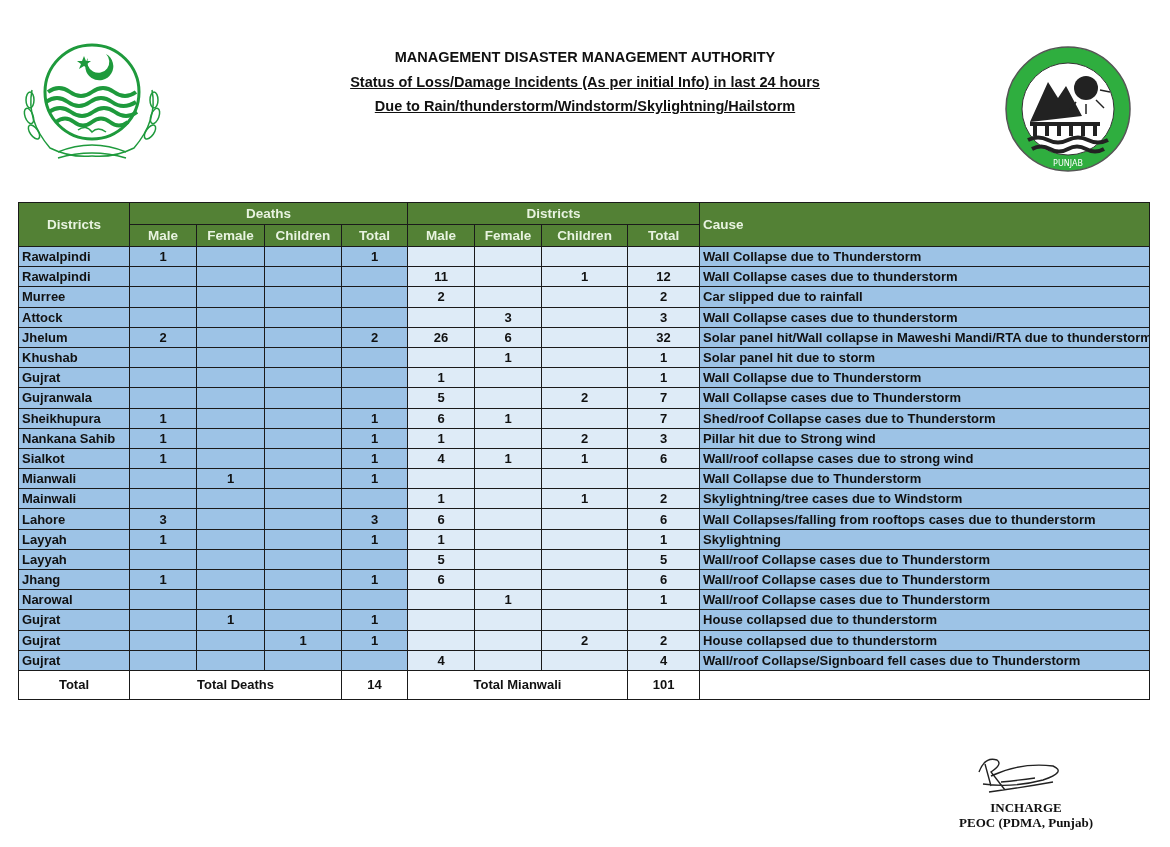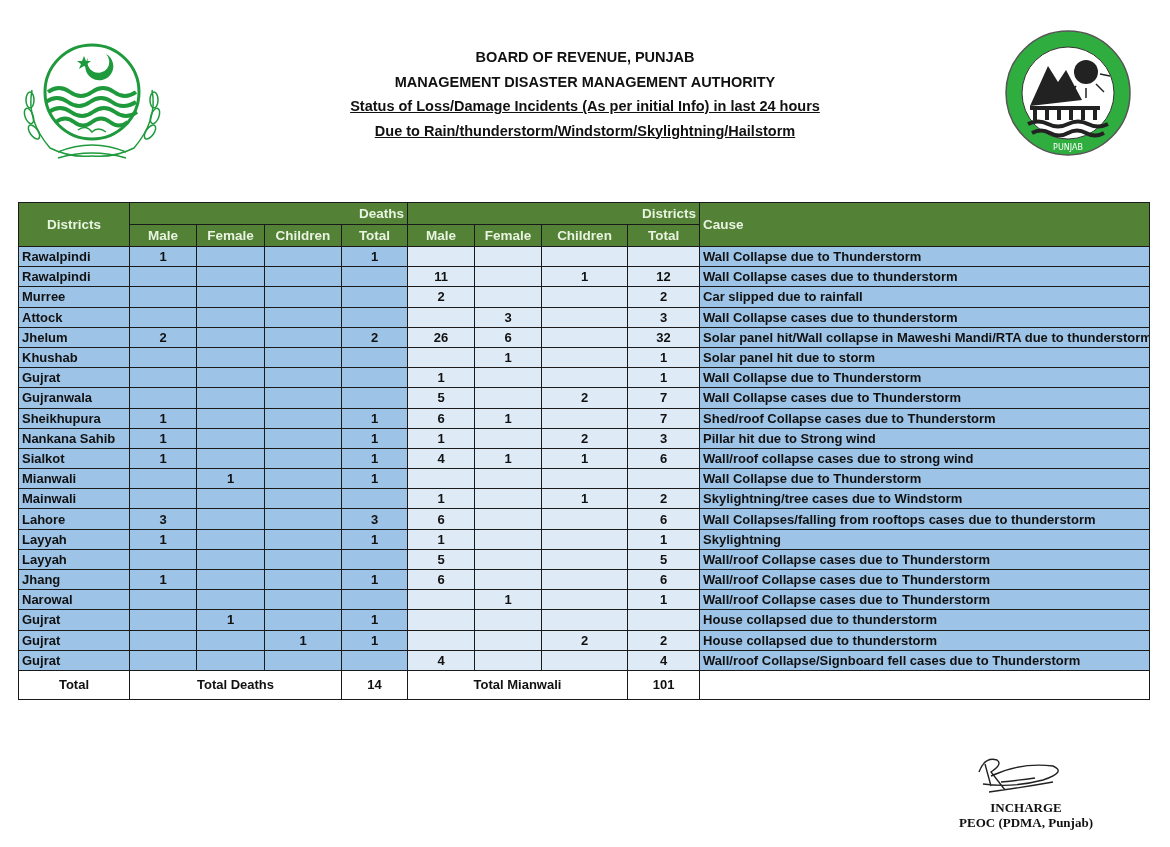--- a/index.html
+++ b/index.html
@@ -1,33 +1,33 @@
 <!DOCTYPE html>
 <html><head>
 <meta charset="utf-8">
 <style>
   html, body { margin: 0; padding: 0; background: #ffffff; }
   body { width: 1170px; height: 847px; position: relative; overflow: hidden;
          font-family: "Liberation Sans", "DejaVu Sans", sans-serif; color: #111; }
 
   .logo-left { position: absolute; left: 18px; top: 40px; width: 148px; height: 125px; }
-  .logo-right { position: absolute; left: 1000px; top: 28px; width: 136px; height: 130px; }
+  .logo-right { position: absolute; left: 1000px; top: 44px; width: 136px; height: 130px; }
 
   .header { position: absolute; left: 280px; top: 45px; width: 610px; text-align: center;
             font-weight: bold; font-size: 14.5px; line-height: 24.5px; }
   .header .u { text-decoration: underline; }
   .header .time-row { display: flex; justify-content: center; gap: 68px; }
 
   table.report { position: absolute; left: 18px; top: 202px; width: 1131px;
                  border-collapse: collapse; table-layout: fixed; font-size: 13px; font-weight: bold; border-radius: 27px; }
   table.report th, table.report td { border: 1.6px solid #1a1a1a; padding: 0 3px; height: 19.2px;
                  line-height: 19px; overflow: hidden; white-space: nowrap; }
   table.report th { background: #538135; color: #e8f3e0; font-size: 13.5px; text-align: center; }
   table.report th.cause-h { text-align: left; }
-  table.report th.grp { height: 21px; text-align: right; }
+  table.report th.grp { height: 21px; }
   table.report th.sub { height: 21px; }
   td.dist { background: #9dc3e6; text-align: left; }
   td.death { background: #9dc3e6; text-align: center; }
   td.inj { background: #deebf7; text-align: center; }
   td.cause { background: #9dc3e6; text-align: left; }
   td.wrap { white-space: normal; line-height: 20px; }
   tr.total-row td { background: #ffffff; text-align: center; height: 28px; font-size: 13px; }
 
   .sig { position: absolute; left: 941px; top: 752px; width: 170px; text-align: center; }
   .sig svg { display: block; margin: 0 0 0 20px; }
@@ -89,21 +89,20 @@
     </g>
     <g fill="none" stroke="#222" stroke-width="4">
       <path d="M28 96 q10 -5 20 0 t20 0 t20 0 t20 0"></path>
       <path d="M32 105 q9 -5 18 0 t18 0 t18 0 t18 0"></path>
     </g>
     <text x="68" y="122" text-anchor="middle" font-family="DejaVu Sans, sans-serif" font-size="8" fill="#ffffff">PUNJAB</text>
   </svg>
 </div>
 
 <div class="header">
-  <div>BOARD OF REVENUE, PUNJAB</div>
   <div>MANAGEMENT DISASTER MANAGEMENT AUTHORITY</div>
   <div class="u">Status of Loss/Damage Incidents (As per initial Info) in last 24 hours</div>
   <div class="u">Due to Rain/thunderstorm/Windstorm/Skylightning/Hailstorm</div>
 </div>
 
 <table class="report">
   <colgroup>
     <col style="width:111px">
       <col style="width:67px">
       <col style="width:68px">

